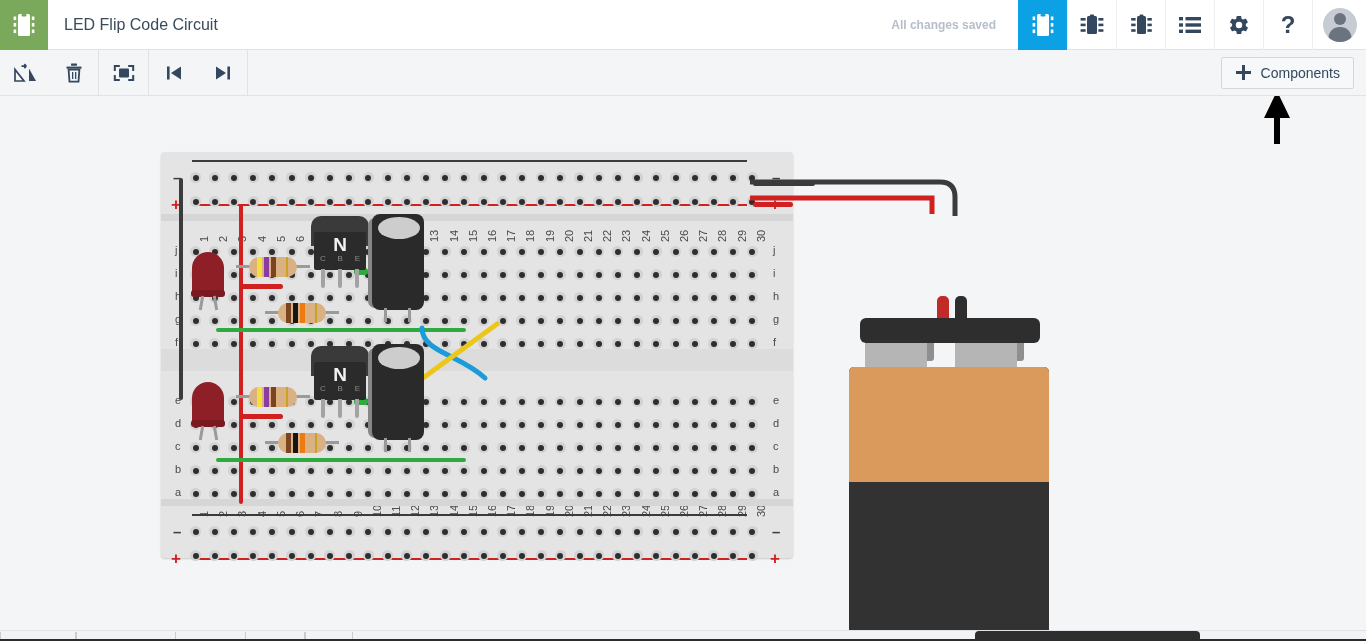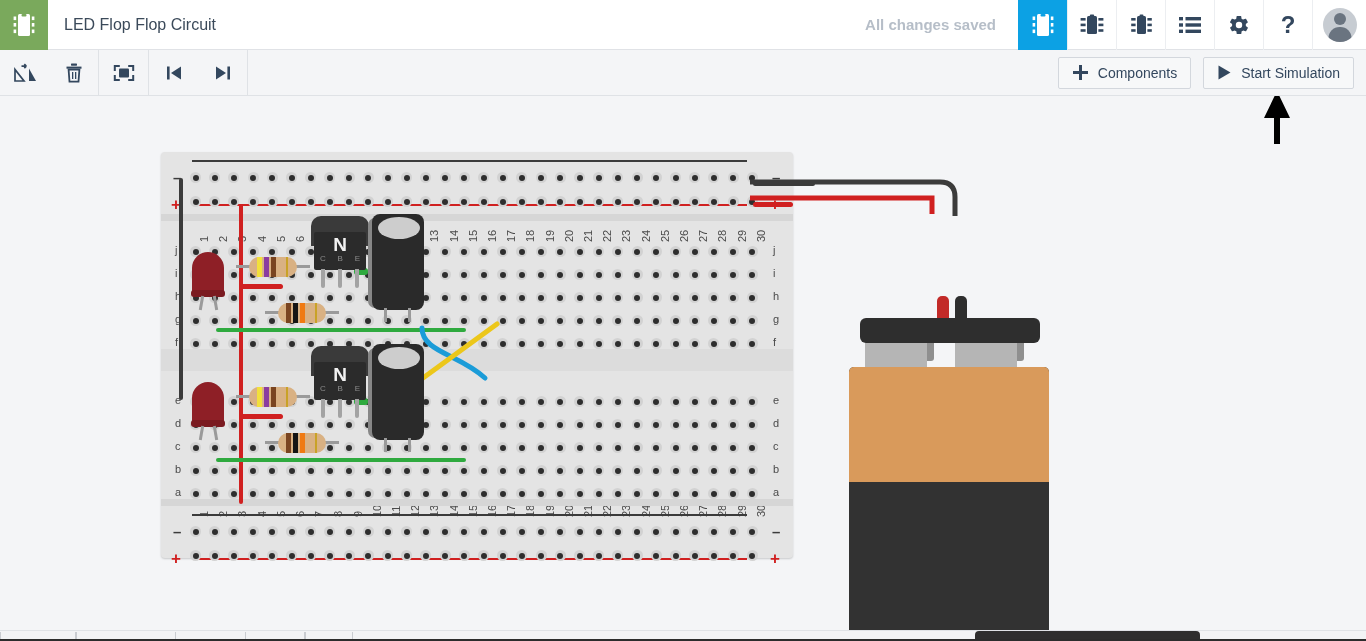--- a/index.html
+++ b/index.html
@@ -24,21 +24,21 @@
   }
   #project-title {
     display: flex; align-items: center;
     padding-left: 16px;
     font-size: 16px; color: #3b4a5a; font-weight: 400;
     white-space: nowrap;
   }
   #topbar-spacer { flex: 1 1 auto; }
   #save-status {
     display: flex; align-items: center; padding-right: 22px;
-    font-size: 15px; color: #b6bec8; font-weight: bold;
+    font-size: 12px; color: #b6bec8; font-weight: bold;
     white-space: nowrap;
   }
   .tb-icon {
     width: 49px; height: 50px;
     display: flex; align-items: center; justify-content: center;
     color: #33475e;
     border-left: 1px solid #eceef1;
   }
   .tb-icon.active { background: #0ca1e4; color: #ffffff; border-left-color: #0ca1e4; }
   #avatar-cell {
@@ -251,21 +251,21 @@
       <rect x="8.5" y="2" width="5" height="2.4" rx="1" fill="#7aa95c"></rect>
       <rect x="0.6" y="4.5" width="2.6" height="3.6" fill="#ffffff"></rect>
       <rect x="0.6" y="11" width="2.6" height="3.6" fill="#ffffff"></rect>
       <rect x="0.6" y="17.5" width="2.6" height="3.6" fill="#ffffff"></rect>
       <rect x="18.8" y="4.5" width="2.6" height="3.6" fill="#ffffff"></rect>
       <rect x="18.8" y="11" width="2.6" height="3.6" fill="#ffffff"></rect>
       <rect x="18.8" y="17.5" width="2.6" height="3.6" fill="#ffffff"></rect>
     </svg>
   </div>
 
-  <div id="project-title">LED Flop Flop Circuit</div>
+  <div id="project-title">LED Flip Code Circuit</div>
 
   <div id="topbar-spacer"></div>
 
   <div id="save-status">All changes saved</div>
 
   <div class="tb-icon active">
     <svg width="22" height="26" viewBox="0 0 22 26">
       <rect x="5" y="2" width="12" height="22" rx="1.5" fill="#ffffff"></rect>
       <rect x="8.5" y="2" width="5" height="2.4" rx="1" fill="#0ca1e4"></rect>
       <rect x="0.6" y="4.5" width="2.6" height="3.6" fill="#ffffff"></rect>
@@ -380,26 +380,20 @@
 
 
   <div class="t2-pill">
     <svg width="17" height="17" viewBox="0 0 17 17">
       <rect x="7" y="1" width="3" height="15" fill="#33475e"></rect>
       <rect x="1" y="7" width="15" height="3" fill="#33475e"></rect>
     </svg>
     <span class="lbl">Components</span>
   </div>
 
-  <div class="t2-pill">
-    <svg width="15" height="17" viewBox="0 0 15 17">
-      <path fill="#33475e" d="M1.5 1.5v14l12-7z"></path>
-    </svg>
-    <span class="lbl">Start Simulation</span>
-  </div>
 </div>
 
 <div id="canvas">
 
   <svg id="cursor-arrow" width="40" height="80" viewBox="0 0 40 80">
     <path fill="#000000" d="M17 60V34h-10L20 7l13 27H23v26z" transform="translate(-3,0)"></path>
   </svg>
 
   <div id="breadboard">
 

